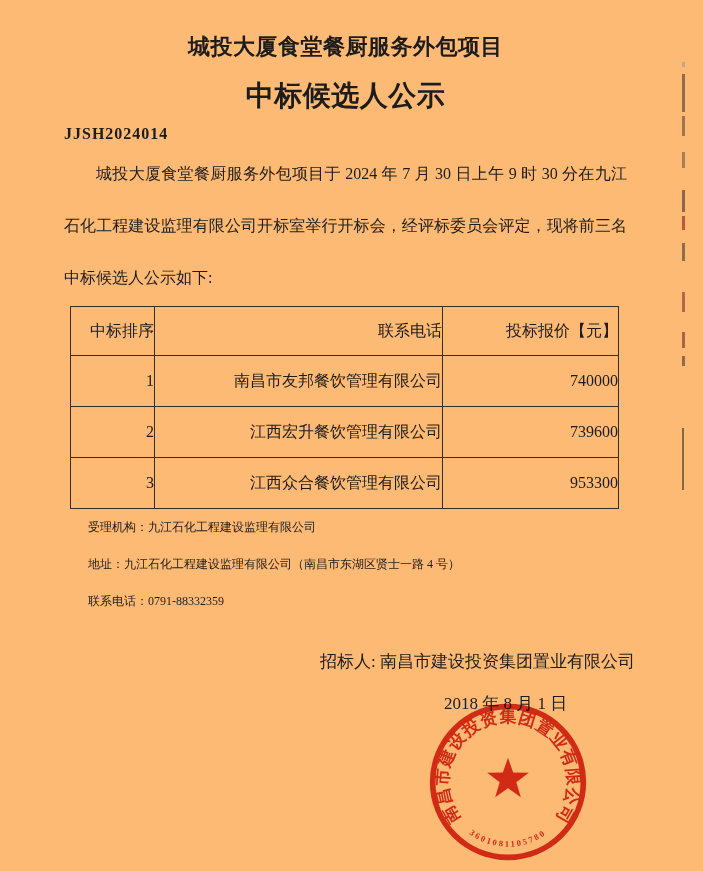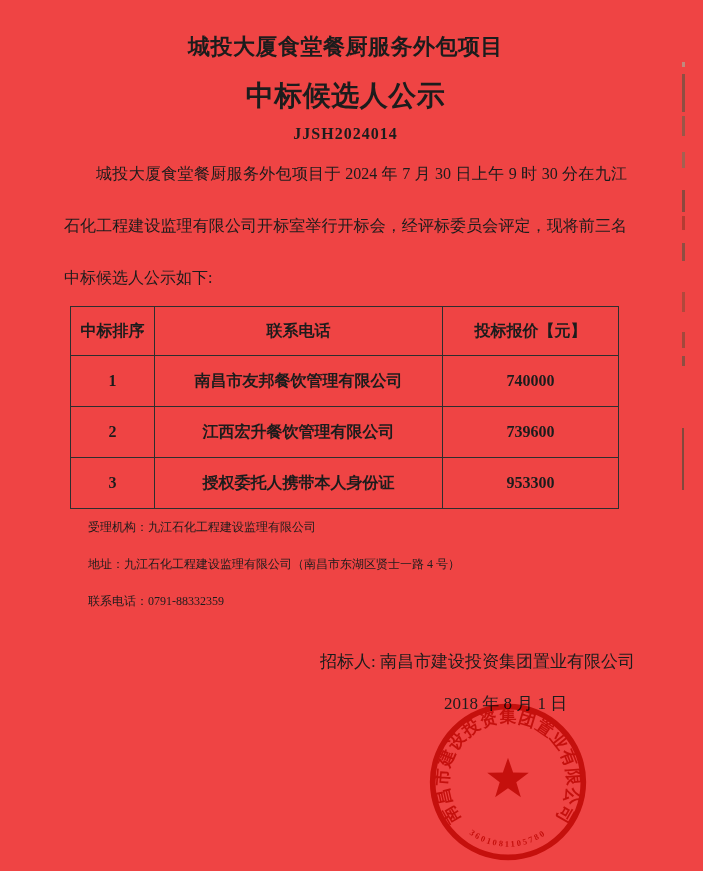--- a/index.html
+++ b/index.html
@@ -1,60 +1,60 @@
 <!DOCTYPE html>
 <html lang="zh" style="--seal-color: #d0281c;"><head>
 <meta charset="utf-8">
 <style>
   html,body{margin:0;padding:0;background:#ffffff;}
   .page{
     position:relative;
     width:703px;height:871px;
-    background:#ef4444;
+    background:#fdba74;
     overflow:hidden;
     font-family:"Liberation Serif","DejaVu Serif",serif;
     color:#1c1c1c;
   }
   .content{padding:0 76px 0 64px;}
   .doc-title{
     margin:32px 0 0;
     text-align:center;
     font-size:22px;font-weight:700;line-height:30px;
     letter-spacing:.5px;
   }
   .doc-subtitle{
     margin:20px 0 0;
     text-align:center;
     font-size:28px;font-weight:700;line-height:28px;
     letter-spacing:.5px;
   }
   .doc-number{
     margin:14px 0 0;
-    text-align:center;
+    text-align:left;
     font-size:16px;font-weight:700;line-height:20px;
     letter-spacing:1px;
   }
   .para{
     margin:4px 0 0;
     font-size:16px;line-height:52px;
     text-align:justify;text-justify:inter-character;
     text-indent:2em;
   }
   .para.second{margin-top:6px;}
   .bid-table{
     border-collapse:collapse;
     margin:2px 0 0 6px;
     width:548px;
     table-layout:fixed;
     font-size:16px;
   }
   .bid-table td,.bid-table th{
     border:1.6px solid #2e2e2e;
-    text-align:center;vertical-align:middle;
-    font-weight:700;
+    text-align:right;vertical-align:middle;
+    font-weight:400;
     padding:0;
   }
   .bid-table thead tr{height:49px;}
   .bid-table tbody tr{height:51px;}
   .contact-line{
     margin:0;
     font-size:12px;line-height:37px;
     text-indent:2em;
     white-space:nowrap;
   }
@@ -111,21 +111,21 @@
           <td>南昌市友邦餐饮管理有限公司</td>
           <td>740000</td>
         </tr>
         <tr>
           <td>2</td>
           <td>江西宏升餐饮管理有限公司</td>
           <td>739600</td>
         </tr>
         <tr>
           <td>3</td>
-          <td>授权委托人携带本人身份证</td>
+          <td>江西众合餐饮管理有限公司</td>
           <td>953300</td>
         </tr>
       </tbody>
     </table>
 
 
     <p class="contact-line">受理机构：九江石化工程建设监理有限公司</p>
     <p class="contact-line">地址：九江石化工程建设监理有限公司（南昌市东湖区贤士一路 4 号）</p>
     <p class="contact-line">联系电话：0791-88332359</p>
 

